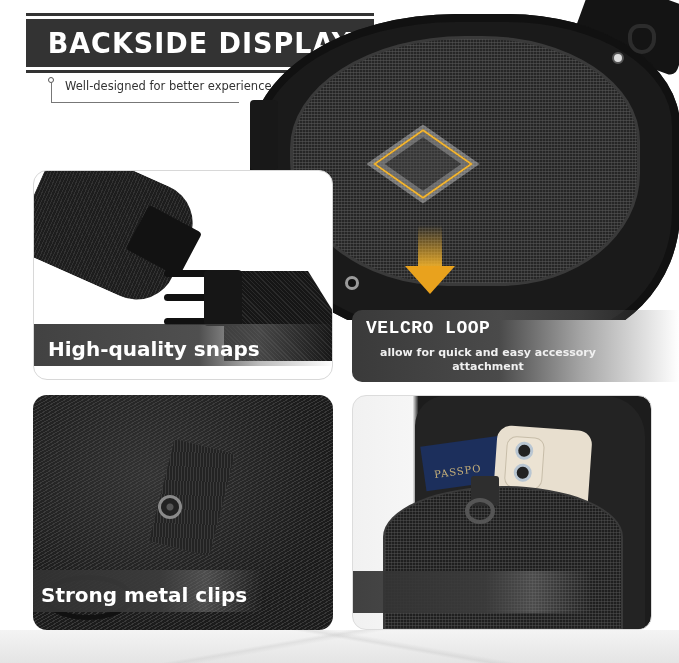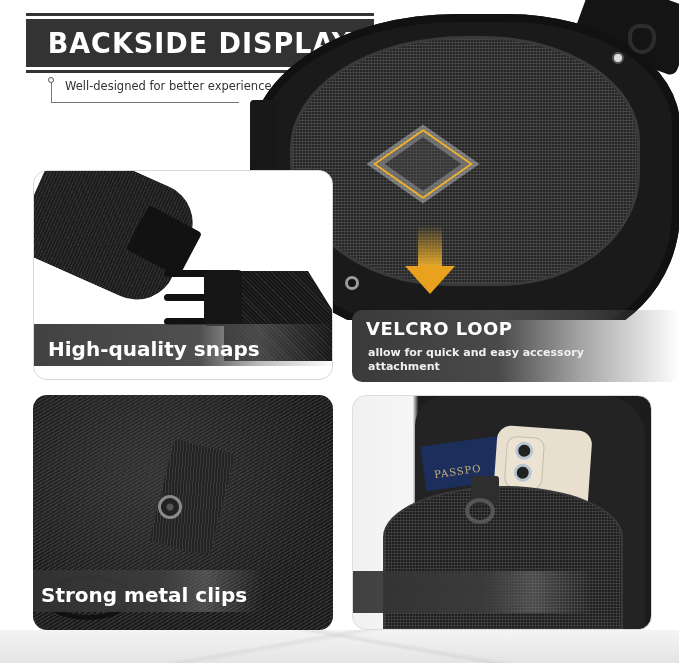--- a/index.html
+++ b/index.html
@@ -97,24 +97,24 @@
     background: #181818; border-radius: 4px;
   }
 
   
   .velcro-caption {
     position: absolute; left: 352px; top: 310px; width: 327px; height: 72px;
     border-radius: 10px 0 0 10px;
     background: linear-gradient(90deg, #3a3a3a 0%, #4a4a4a 45%, rgba(90,90,90,0.55) 70%, rgba(255,255,255,0) 100%);
   }
   .velcro-title {
-    position: absolute; left: 366px; top: 318px; font-weight: bold; font-size: 18px; color: #ffffff; letter-spacing: 0.5px;
+    position: absolute; left: 366px; top: 318px; font-weight: bold; font-size: 18px; color: #ffffff; letter-spacing: 0.5px; font-family: Liberation Mono, monospace;
   }
   .velcro-desc {
-    position: absolute; left: 368px; top: 346px; width: 240px; font-size: 11px; font-weight: bold; color: #f0f0f0; line-height: 14px;
+    position: absolute; left: 368px; top: 346px; width: 240px; font-size: 11px; font-weight: bold; color: #f0f0f0; line-height: 14px; text-align: center;
   }
 
   
   .card {
     position: absolute; border-radius: 14px; overflow: hidden;
   }
   .card-label-bar {
     position: absolute; left: 0; height: 42px;
     background: linear-gradient(90deg, rgba(50,50,50,0.92) 0%, rgba(60,60,60,0.9) 55%, rgba(120,120,120,0.5) 75%, rgba(255,255,255,0) 100%);
   }

